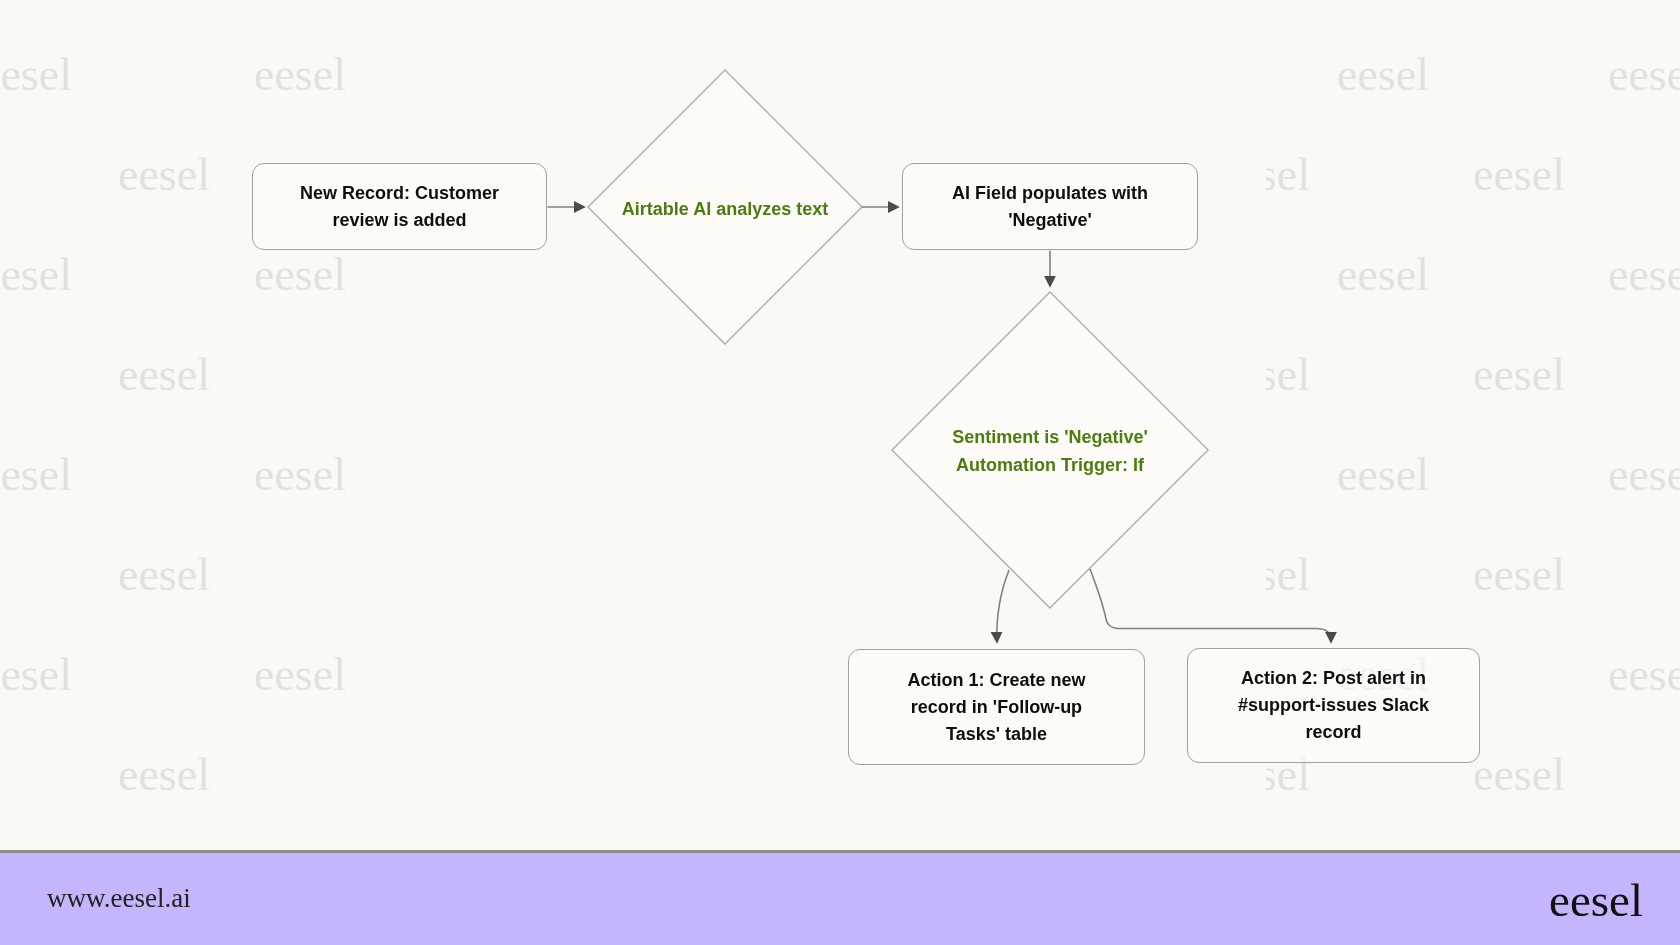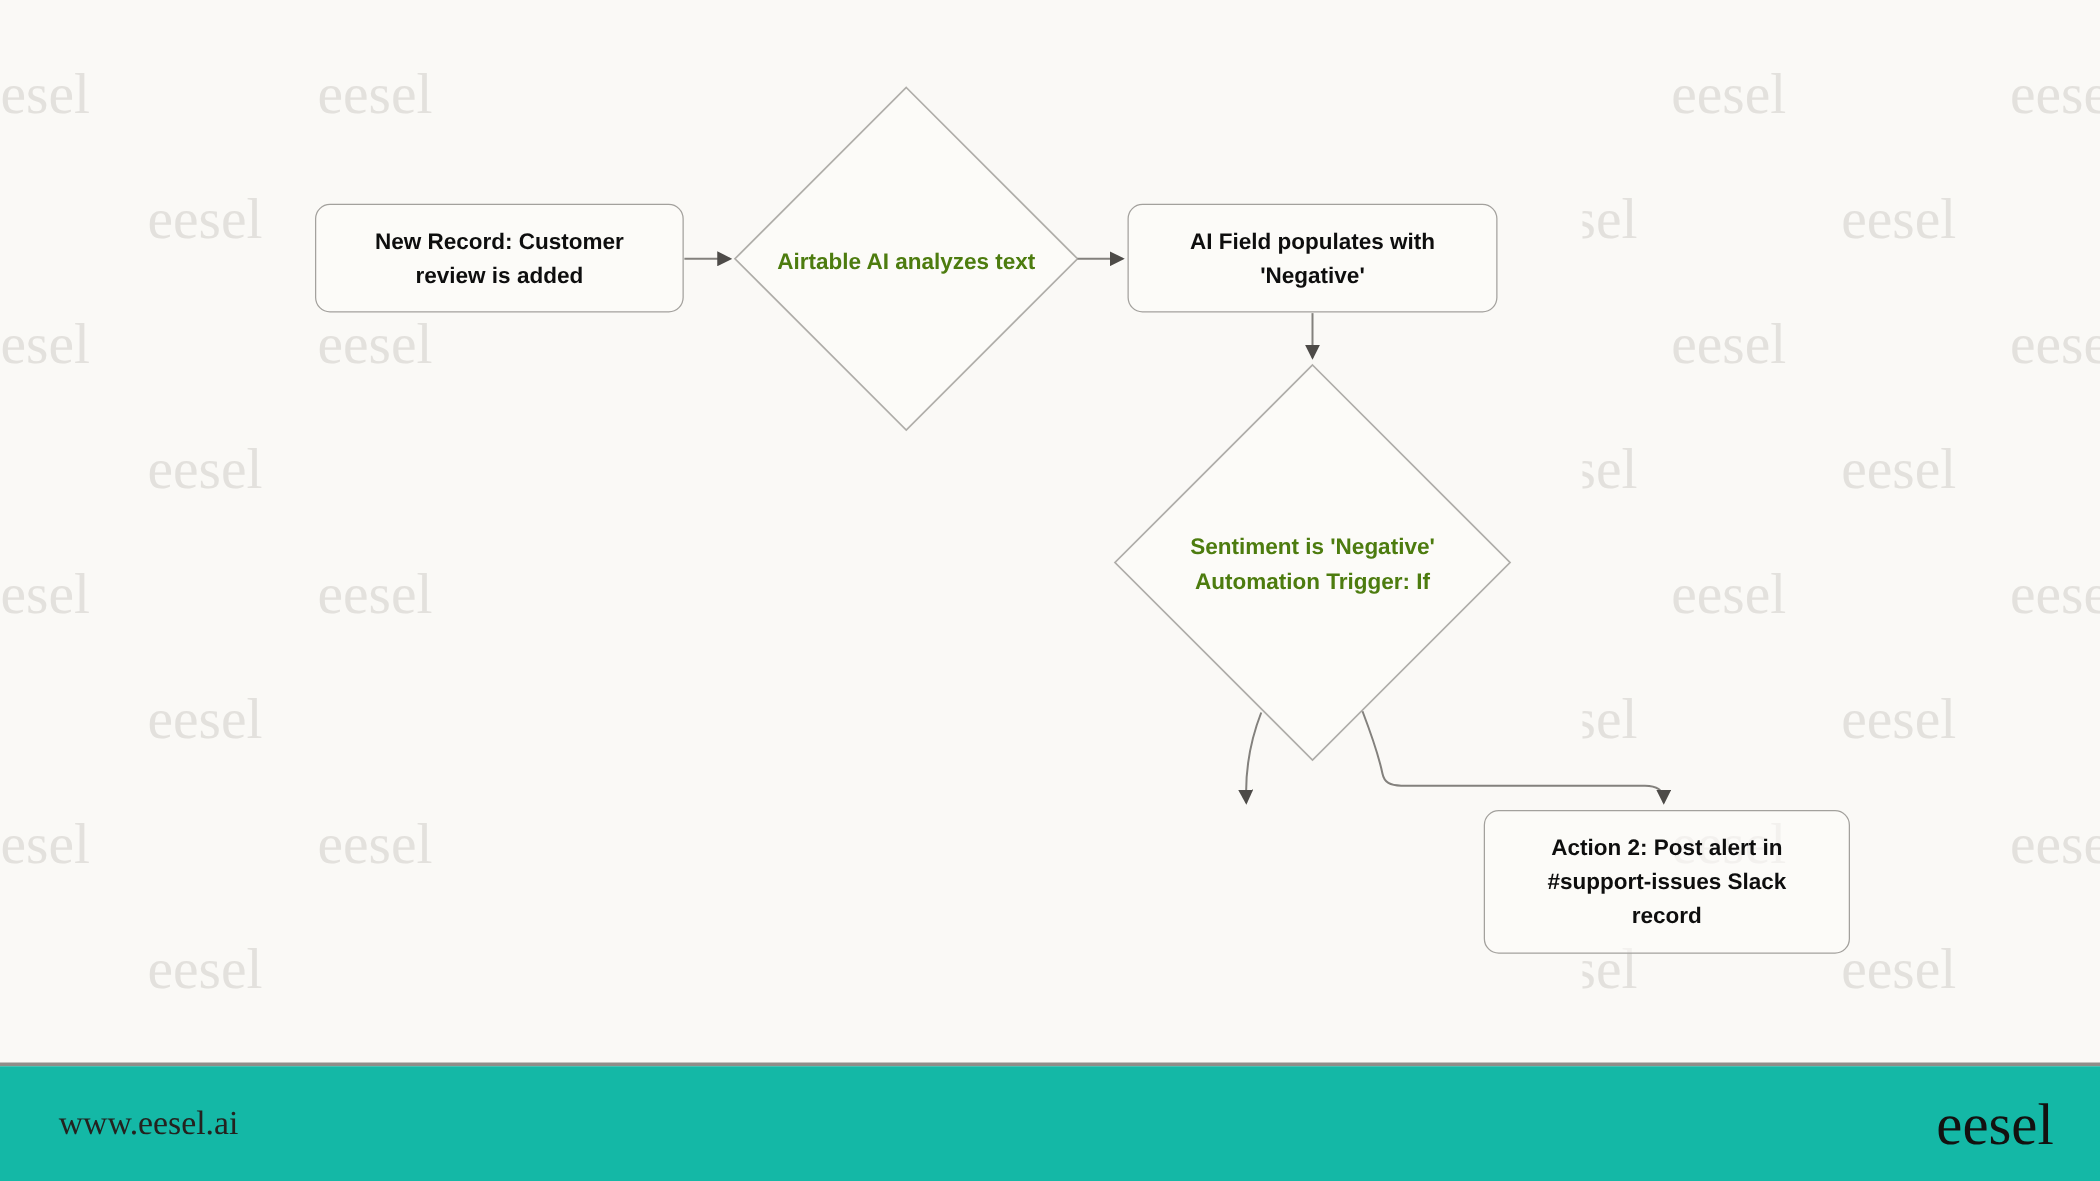--- a/index.html
+++ b/index.html
@@ -55,21 +55,21 @@
   }
   .diamond-label span{display:block;}
 
   
   .footer-divider{
     position:absolute;left:0;top:850px;width:1680px;height:3px;
     background:#8F8D89;z-index:5;
   }
   .footer{
     position:absolute;left:0;top:853px;width:1680px;height:92px;
-    background:#14b8a6;z-index:5;
+    background:#c4b5fd;z-index:5;
   }
   .footer-url{
     position:absolute;left:47px;top:30px;
     font-family:"Liberation Serif", serif;
     font-size:27px;color:#24221F;
   }
   .footer-logo{
     position:absolute;right:37px;top:20px;
     font-family:"Liberation Serif", serif;
     font-size:47px;color:#131110;
@@ -161,20 +161,27 @@
     </div>
   </div>
 
   <div class="node rect" style="left:252px;top:163px;width:295px;height:87px;">
     <div class="node-label">
       <span>New Record: Customer</span>
       <span>review is added</span>
     </div>
   </div>
 
+  <div class="node rect" style="left:848px;top:649px;width:297px;height:116px;">
+    <div class="node-label">
+      <span>Action 1: Create new</span>
+      <span>record in 'Follow-up</span>
+      <span>Tasks' table</span>
+    </div>
+  </div>
 
   <div class="node rect" style="left:1187px;top:648px;width:293px;height:115px;">
     <div class="node-label">
       <span>Action 2: Post alert in</span>
       <span>#support-issues Slack</span>
       <span>record</span>
     </div>
   </div>
 
   <div class="diamond-label" style="left:595px;top:196px;width:260px;line-height:26px;">

